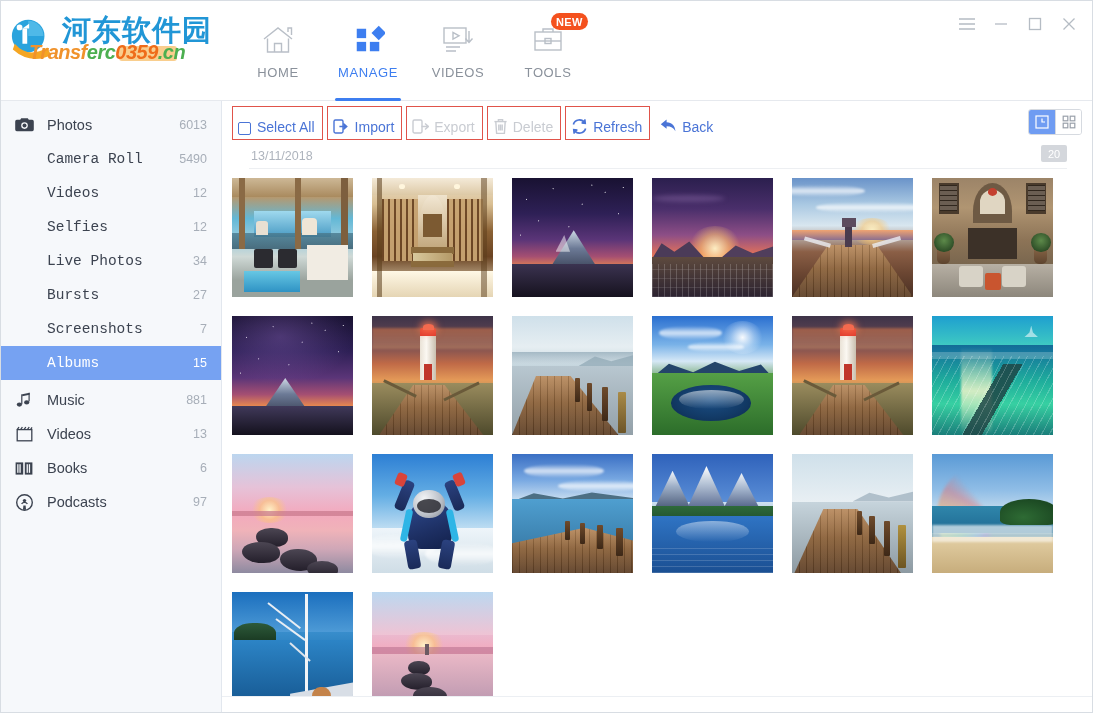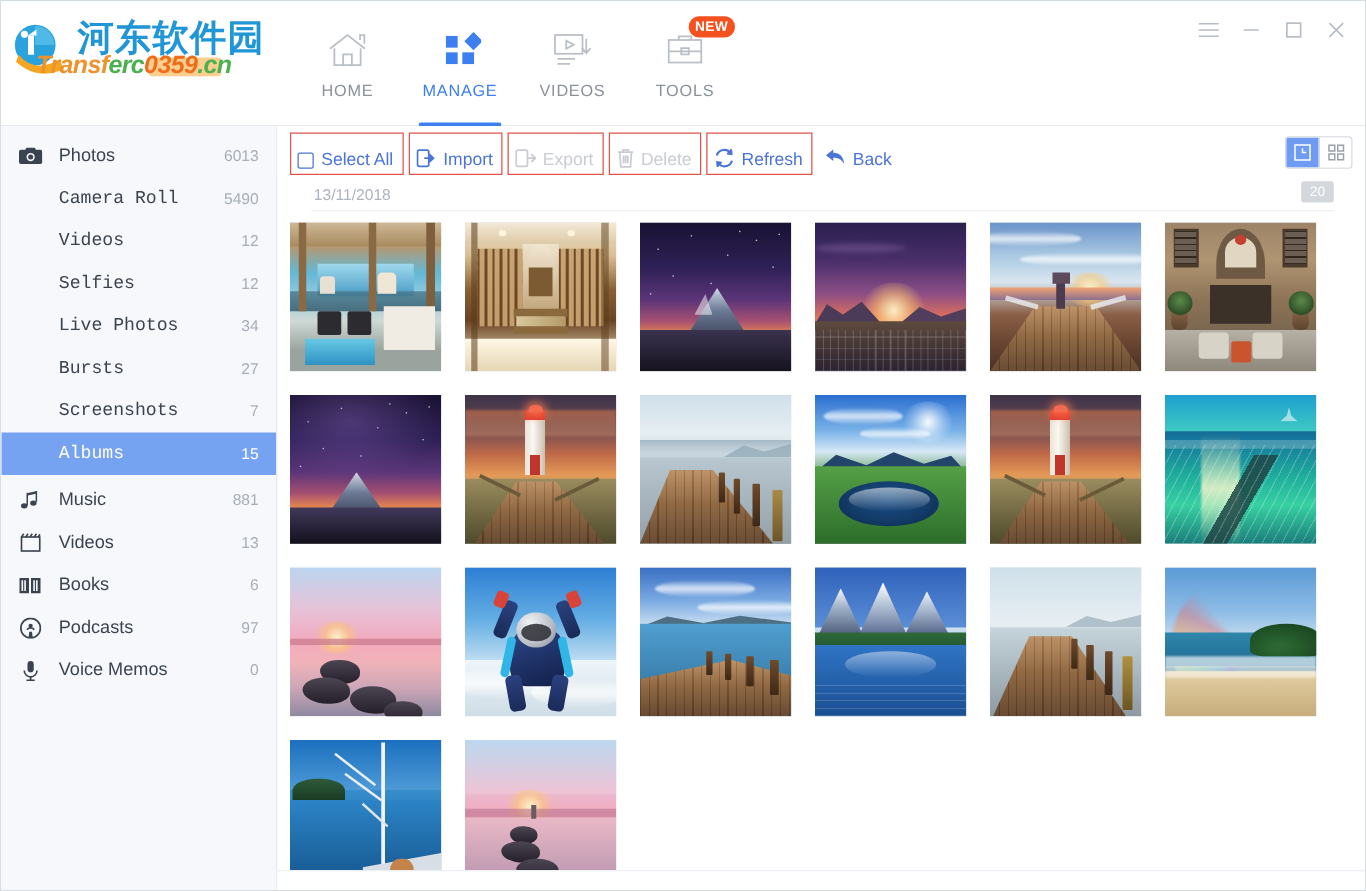--- a/index.html
+++ b/index.html
@@ -622,32 +622,20 @@
           <circle cx="8.5" cy="8.5" r="7.8"></circle>
           <circle cx="8.5" cy="6.6" r="1.7" fill="currentColor" stroke="none"></circle>
           <path d="M5.6 9.8 a3.6 3.6 0 0 1 5.8 0"></path>
           <path d="M7.4 11.4 l-.5 4.4 h3.2 l-.5 -4.4" fill="currentColor" stroke="none"></path>
         </svg>
       </div>
       <div class="s-label">Podcasts</div>
       <div class="s-count">97</div>
     </div>
 
-    <div class="side-row">
-      <div class="s-icon">
-        <svg width="15" height="17" viewBox="0 0 15 17" fill="currentColor">
-          <rect x="5" y=".8" width="5" height="9" rx="2.5"></rect>
-          <path d="M2.4 8.4 a5.1 5.1 0 0 0 10.2 0" fill="none" stroke="currentColor" stroke-width="1.3"></path>
-          <rect x="6.8" y="13" width="1.4" height="3.2"></rect>
-          <rect x="4.2" y="15.6" width="6.6" height="1.2"></rect>
-        </svg>
-      </div>
-      <div class="s-label">Voice Memos</div>
-      <div class="s-count">0</div>
-    </div>
 
   </div>
 
   <div class="content">
 
     <div class="toolbar">
 
       <div class="tb-btn boxed">
         <div class="checkbox-sq"></div>
         <span>Select All</span>

